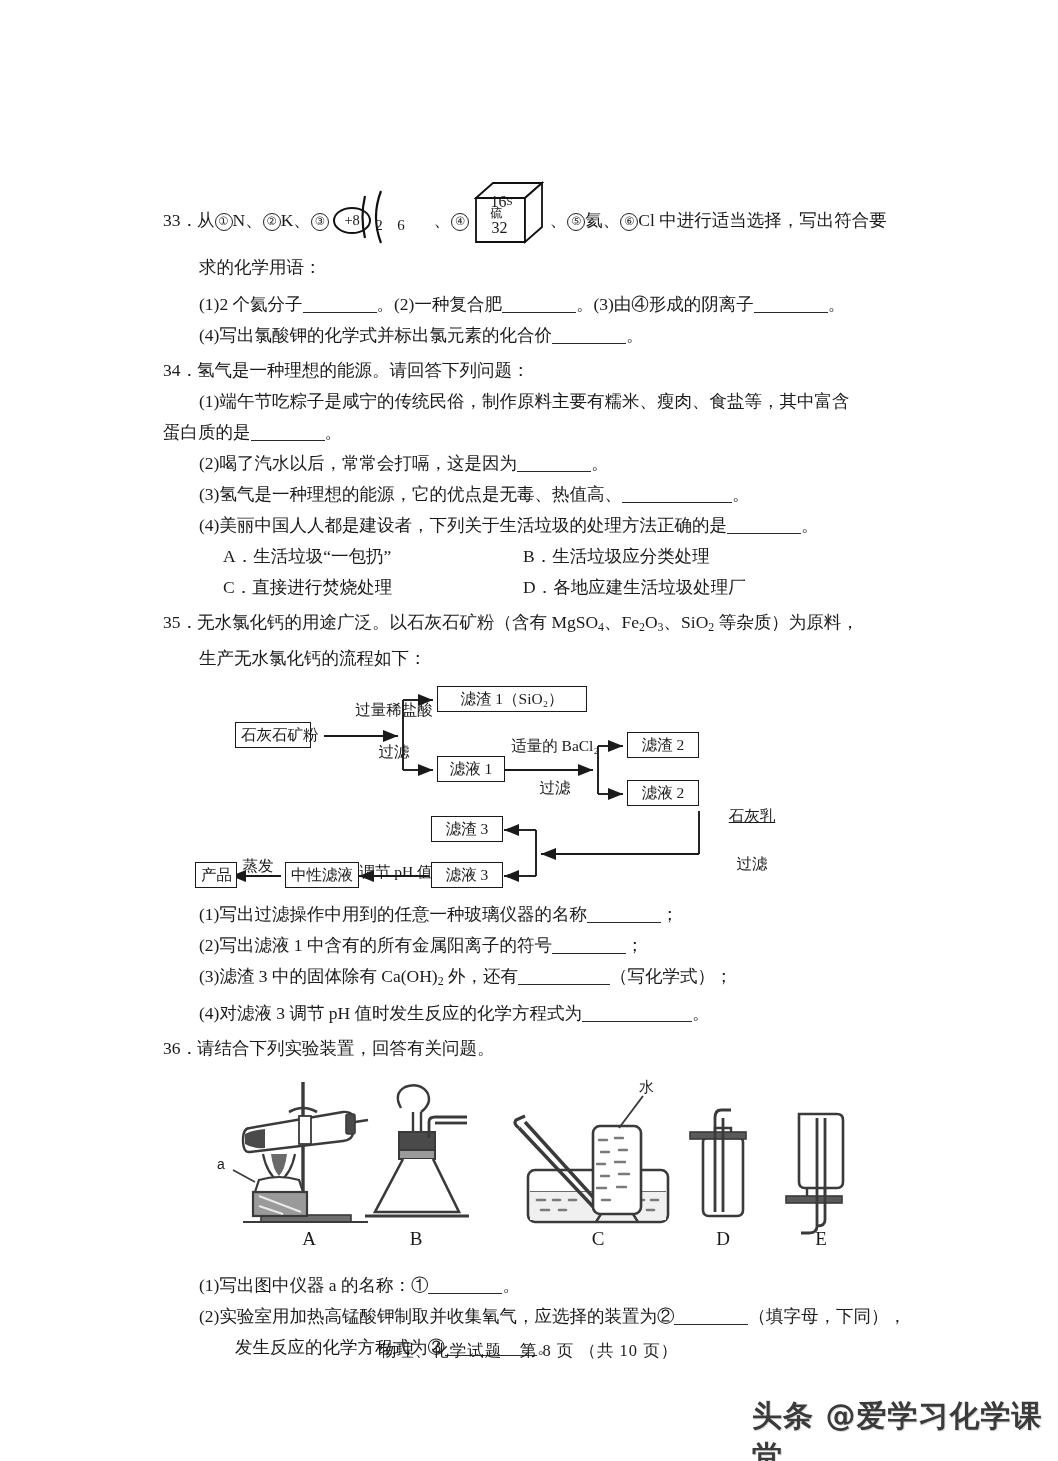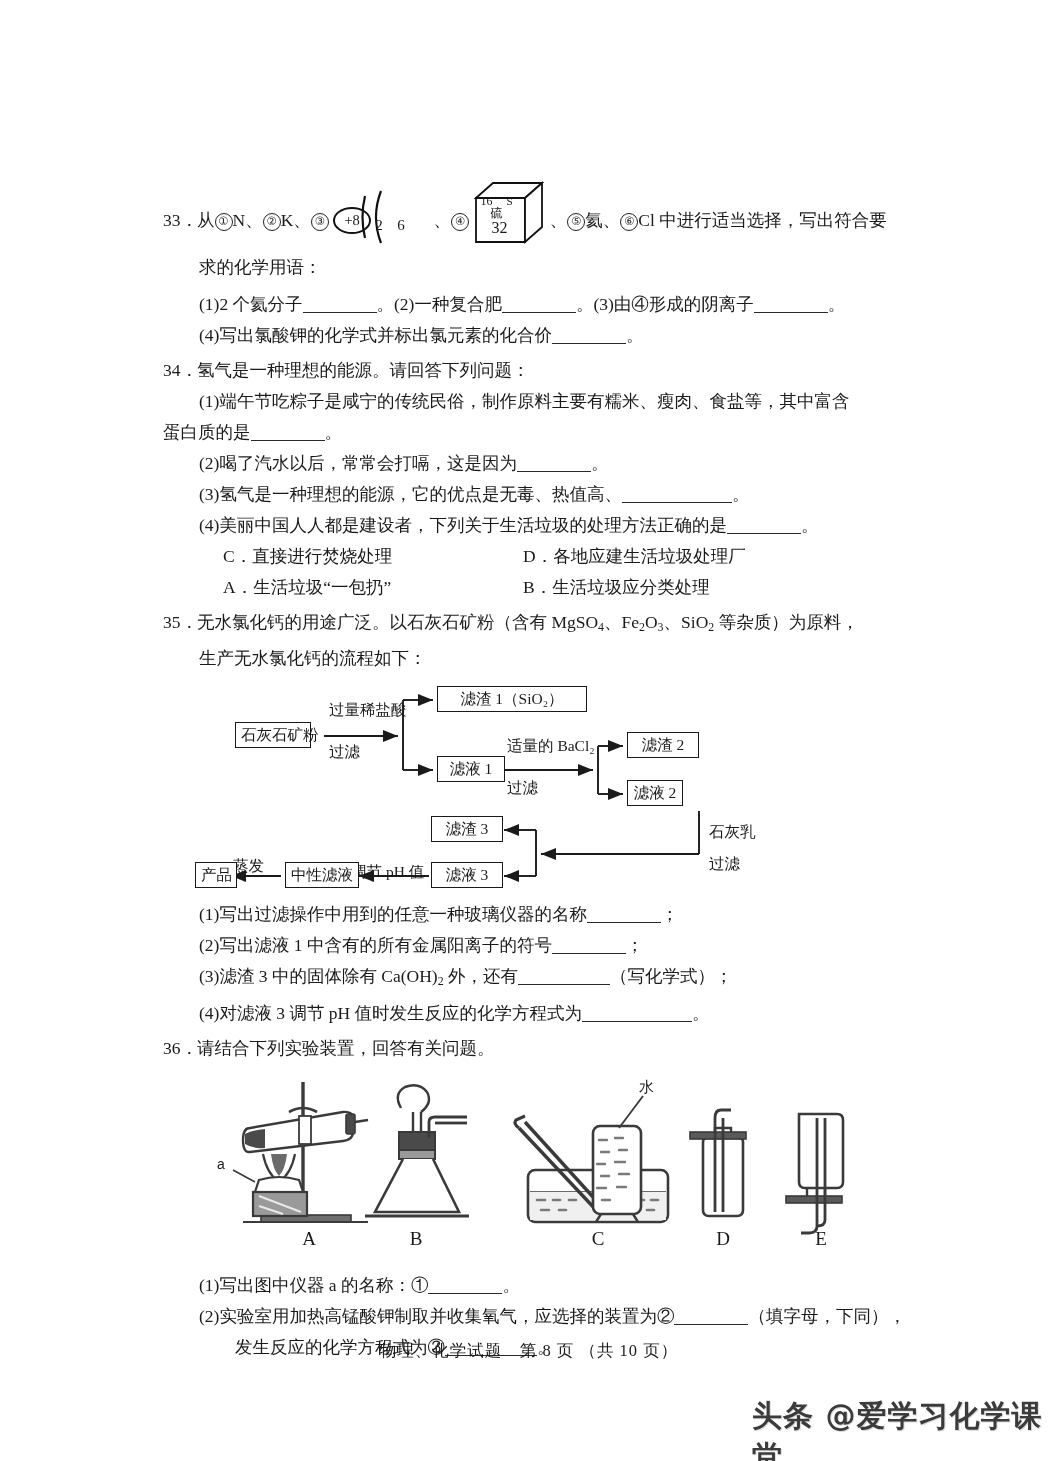--- a/index.html
+++ b/index.html
@@ -113,20 +113,21 @@
     white-space: nowrap;
     line-height: 1;
     padding: 4px 5px;
     box-sizing: border-box;
   }
   .flab {
     position: absolute;
     white-space: nowrap;
     font-size: 15.5px;
     line-height: 19px;
+    text-align: center;
   }
   .fsvg { position: absolute; left: 0; top: 0; }
 
   
   .apparatus {
     position: relative;
     width: 700px;
     height: 190px;
     margin: 6px 0 2px 40px;
   }
@@ -195,21 +196,21 @@
           <span class="atom-n1">2</span>
           <span class="atom-n2">6</span>
         </span>
         <span>、</span><span class="circnum">④</span>
         <span class="cubefig">
           <svg class="cubesvg" width="74" height="66" viewBox="0 0 74 66">
             <polygon points="3,18 52,18 52,62 3,62" fill="#fff" stroke="#111" stroke-width="1.8"></polygon>
             <polygon points="3,18 20,3 69,3 52,18" fill="#fff" stroke="#111" stroke-width="1.8"></polygon>
             <polygon points="52,18 69,3 69,47 52,62" fill="#fff" stroke="#111" stroke-width="1.8"></polygon>
           </svg>
-          <span style="position:absolute;left:7px;top:-22px;font-size:12px;">16</span>
+          <span style="position:absolute;left:17px;top:-22px;font-size:16px;">16</span>
           <span style="position:absolute;left:33px;top:-22px;font-size:11px;">S</span>
           <span style="position:absolute;left:17px;top:-10px;font-size:12px;">硫</span>
           <span style="position:absolute;left:18px;top:4px;font-size:16px;">32</span>
         </span>
         <span>、</span><span class="circnum">⑤</span><span>氦、</span><span class="circnum">⑥</span><span>Cl 中进行适当选择，写出符合要</span>
       </div>
       <div class="qline indent1" style="margin-top:16px;">求的化学用语：</div>
       <div class="qline indent1" style="margin-top:6px;">
         <span>(1)2 个氦分子</span><span class="blank b-md"></span><span>。</span><span>(2)一种复合肥</span><span class="blank b-md"></span><span>。</span><span>(3)由④形成的阴离子</span><span class="blank b-md"></span><span>。</span>
       </div>
@@ -229,24 +230,24 @@
       <div class="qline indent1">
         <span>(2)喝了汽水以后，常常会打嗝，这是因为</span><span class="blank b-md"></span><span>。</span>
       </div>
       <div class="qline indent1">
         <span>(3)氢气是一种理想的能源，它的优点是无毒、热值高、</span><span class="blank b-xl"></span><span>。</span>
       </div>
       <div class="qline indent1">
         <span>(4)美丽中国人人都是建设者，下列关于生活垃圾的处理方法正确的是</span><span class="blank b-md"></span><span>。</span>
       </div>
       <div class="opts">
+        <span class="opt-a">A．生活垃圾“一包扔”</span><span>B．生活垃圾应分类处理</span>
+      </div>
+      <div class="opts">
         <span class="opt-a">C．直接进行焚烧处理</span><span>D．各地应建生活垃圾处理厂</span>
-      </div>
-      <div class="opts">
-        <span class="opt-a">A．生活垃圾“一包扔”</span><span>B．生活垃圾应分类处理</span>
       </div>
     </div>
 
     <div class="q">
       <div class="qline">
         <span class="qnum">35．</span><span>无水氯化钙的用途广泛。以石灰石矿粉（含有 MgSO</span><sub>4</sub><span>、Fe</span><sub>2</sub><span>O</span><sub>3</sub><span>、SiO</span><sub>2</sub><span> 等杂质）为原料，</span>
       </div>
       <div class="qline indent1">生产无水氯化钙的流程如下：</div>
 
       <div class="flow">
@@ -281,22 +282,22 @@
         </svg>
 
         <div class="fbox" style="left:24px;  top:44px;  width:76px;">石灰石矿粉</div>
         <div class="flab" style="left:118px; top:22px;  width:130px;">过量稀盐酸</div>
         <div class="flab" style="left:118px; top:64px;  width:130px;">过滤</div>
         <div class="fbox" style="left:226px; top:8px;   width:150px;">滤渣 1（SiO₂）</div>
         <div class="fbox" style="left:226px; top:78px;  width:68px;">滤液 1</div>
         <div class="flab" style="left:296px; top:58px;  width:96px;">适量的 BaCl₂</div>
         <div class="flab" style="left:296px; top:100px; width:96px;">过滤</div>
         <div class="fbox" style="left:416px; top:54px;  width:72px;">滤渣 2</div>
-        <div class="fbox" style="left:416px; top:102px; width:56px;">滤液 2</div>
-        <div class="flab" style="left:498px; top:144px; width:86px;">石灰乳</div>
+        <div class="fbox" style="left:416px; top:102px; width:72px;">滤液 2</div>
+        <div class="flab" style="left:498px; top:128px; width:86px;text-decoration:underline;">石灰乳</div>
         <div class="flab" style="left:498px; top:176px; width:86px;">过滤</div>
         <div class="fbox" style="left:220px; top:138px; width:72px;">滤渣 3</div>
         <div class="fbox" style="left:220px; top:184px; width:72px;">滤液 3</div>
         <div class="flab" style="left:140px; top:184px; width:90px;">调节 pH 值</div>
         <div class="fbox" style="left:74px;  top:184px; width:74px;">中性滤液</div>
         <div class="flab" style="left:22px;  top:178px; width:50px;">蒸发</div>
         <div class="fbox" style="left:-16px; top:184px; width:42px;">产品</div>
       </div>
 
       <div class="qline indent1">

